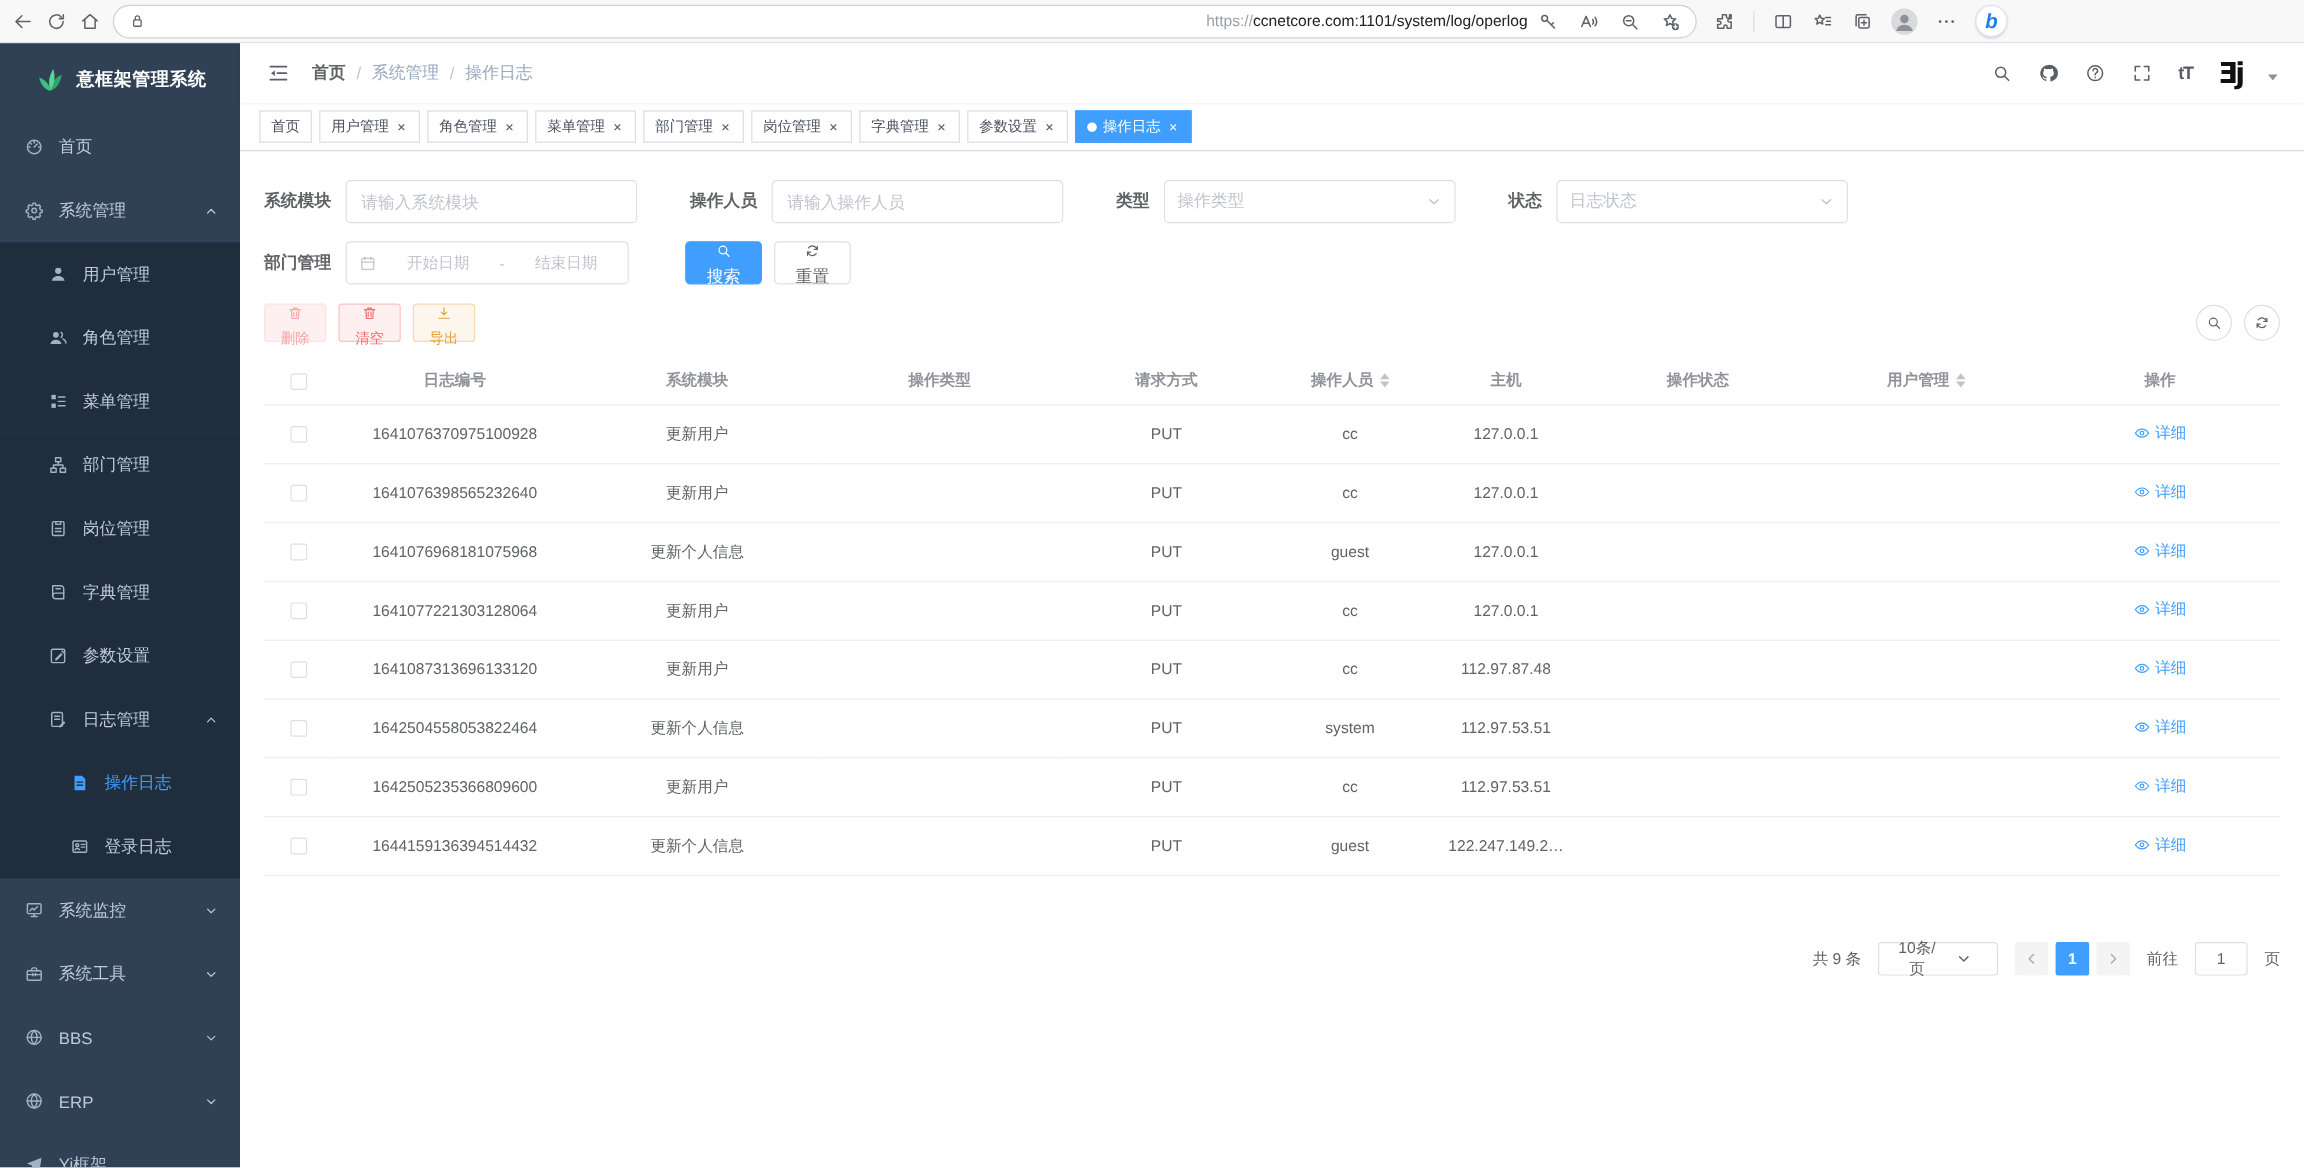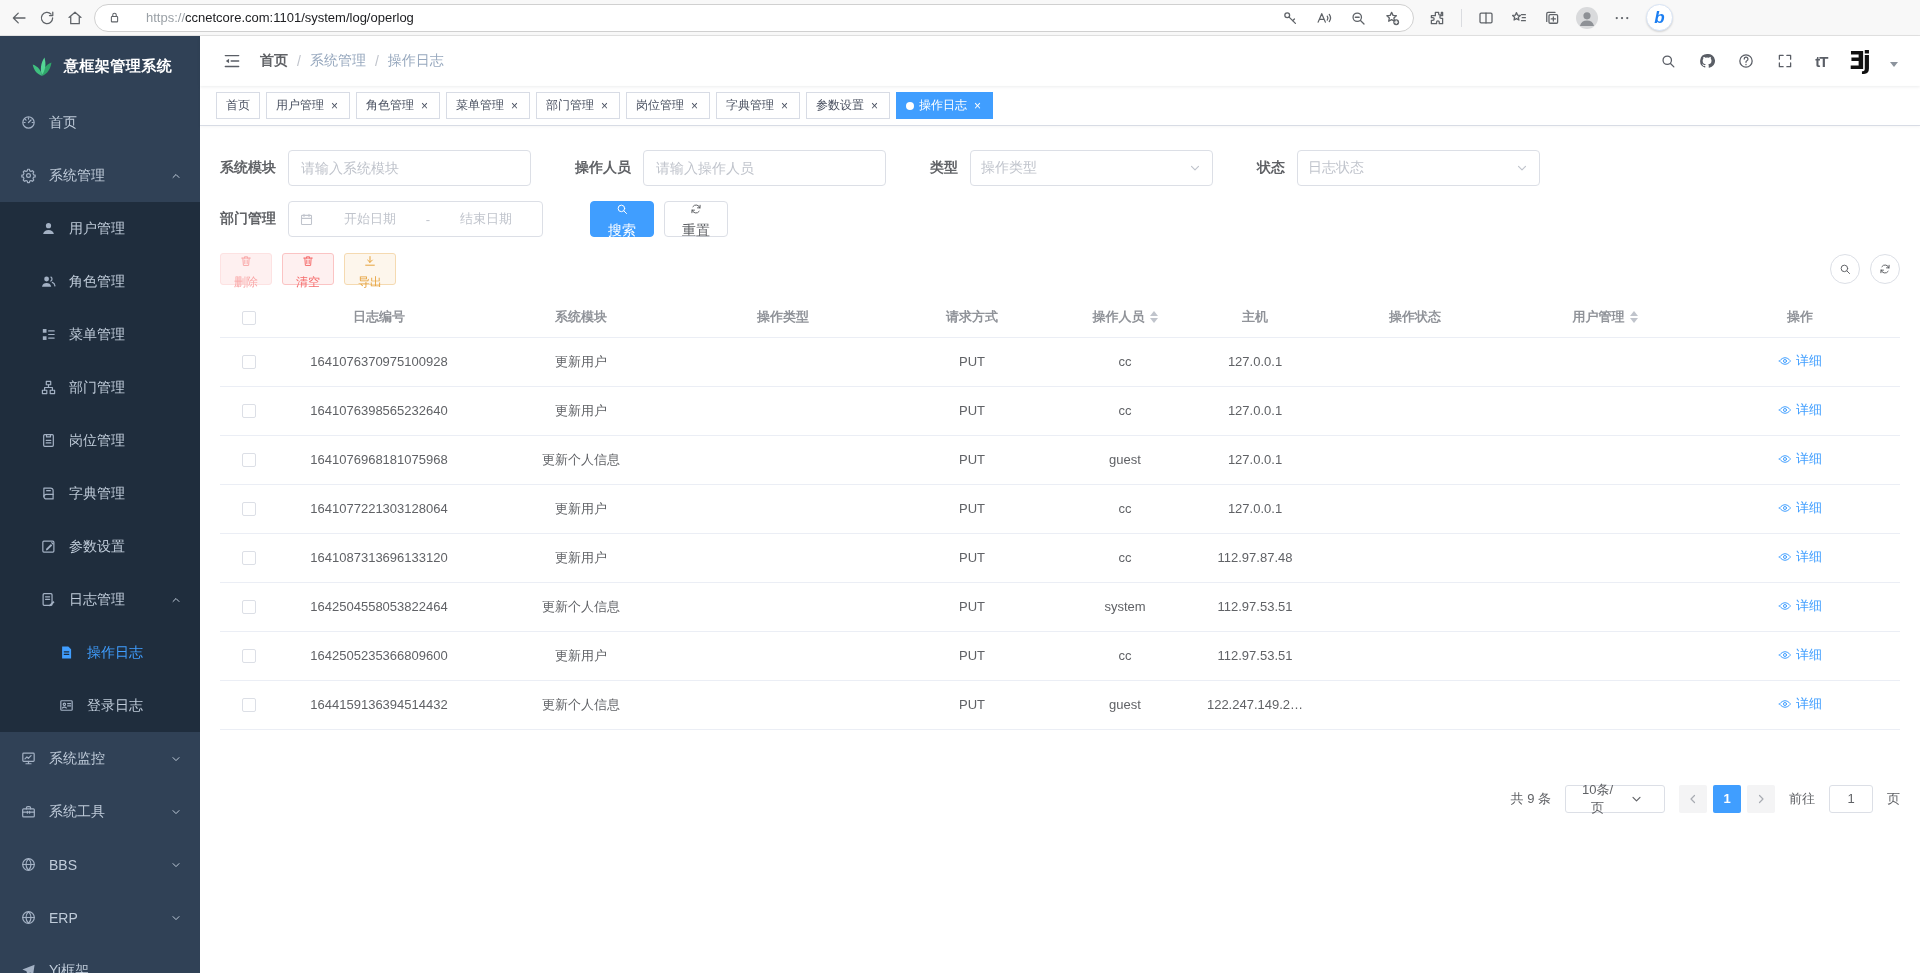--- a/index.html
+++ b/index.html
@@ -9,21 +9,21 @@
   .ic { display:inline-flex; align-items:center; justify-content:center; }
   .ic svg { width:100%; height:100%; fill:none; stroke:currentColor; stroke-width:1.7;
     stroke-linecap:round; stroke-linejoin:round; }
 
   
   .browser-bar { height:36px; background:#f8f8f8; border-bottom:1px solid #e2e2e2;
     display:flex; align-items:center; padding:0 10px; gap:10px; }
   .b-ic { width:18px; height:18px; color:#5f6368; cursor:pointer; }
   .b-ic.small { width:15px; height:15px; }
   .url-pill { flex:1; max-width:1320px; height:28px; background:#fff; border:1px solid #d0d0d0;
-    border-radius:14px; display:flex; align-items:center; padding:0 12px; gap:24px; }
+    border-radius:14px; display:flex; align-items:center; padding:0 12px; gap:8px;text-align:right; }
   .url-text { flex:1; font-size:13px; color:#202124; white-space:nowrap; overflow:hidden; }
   .url-text .proto { color:#9aa0a6; }
   .pill-right { display:flex; align-items:center; gap:16px; }
   .browser-right { display:flex; align-items:center; gap:15px; padding:0 4px; }
   .v-div { width:1px; height:18px; background:#dadce0; }
   .avatar-chip { width:22px; height:22px; border-radius:50%; background:#d9dadc; overflow:hidden; }
   .avatar-chip svg { stroke:none; }
   .bing-chip { width:27px; height:27px; border-radius:50%; background:#fff;
     border:1px solid #d8e4f5; box-shadow:0 1px 2px rgba(0,0,0,.15);
     color:#1b7ef2; font-weight:bold; font-size:17px; display:flex; align-items:center;
@@ -80,21 +80,21 @@
   .f-item label { font-size:14px; font-weight:bold; color:#606266; margin-right:12px;
     white-space:nowrap; }
   .el-input { width:243px; height:36px; border:1px solid #dcdfe6; border-radius:4px;
     padding:0 12px; font-size:14px; color:#15803d; outline:none;
     font-family:"Liberation Sans","DejaVu Sans",sans-serif; }
   .el-input::placeholder { color:#c0c4cc; }
   .el-select { width:243px; height:36px; border:1px solid #dcdfe6; border-radius:4px;
     display:flex; align-items:center; padding:0 10px; cursor:pointer; background:#fff; }
   .el-select .ph { flex:1; font-size:14px; color:#c0c4cc; }
   .sel-caret { width:14px; height:14px; color:#c0c4cc; }
-  .date-range { width:255px; height:36px; border:1px solid #dcdfe6; border-radius:4px;
+  .date-range { width:236px; height:36px; border:1px solid #dcdfe6; border-radius:4px;
     display:flex; align-items:center; padding:0 10px; gap:10px; cursor:pointer; }
   .dr-ic { width:15px; height:15px; color:#c0c4cc; flex:0 0 15px; }
   .dr-ph { font-size:13px; color:#c0c4cc; flex:1; text-align:center; }
   .dr-sep { font-size:13px; color:#c0c4cc; }
   .btn { height:36px; border-radius:4px; border:1px solid #dcdfe6; background:#fff;
     font-size:14px; color:#606266; display:inline-flex; align-items:center; gap:6px;
     padding:0 17px; cursor:pointer; font-family:inherit;flex-direction:column; }
   .btn .bi { width:14px; height:14px; }
   .btn.primary { background:#409EFF; border-color:#409EFF; color:#fff; margin-left:47px; }
   .btn + .btn { margin-left:10px; }

